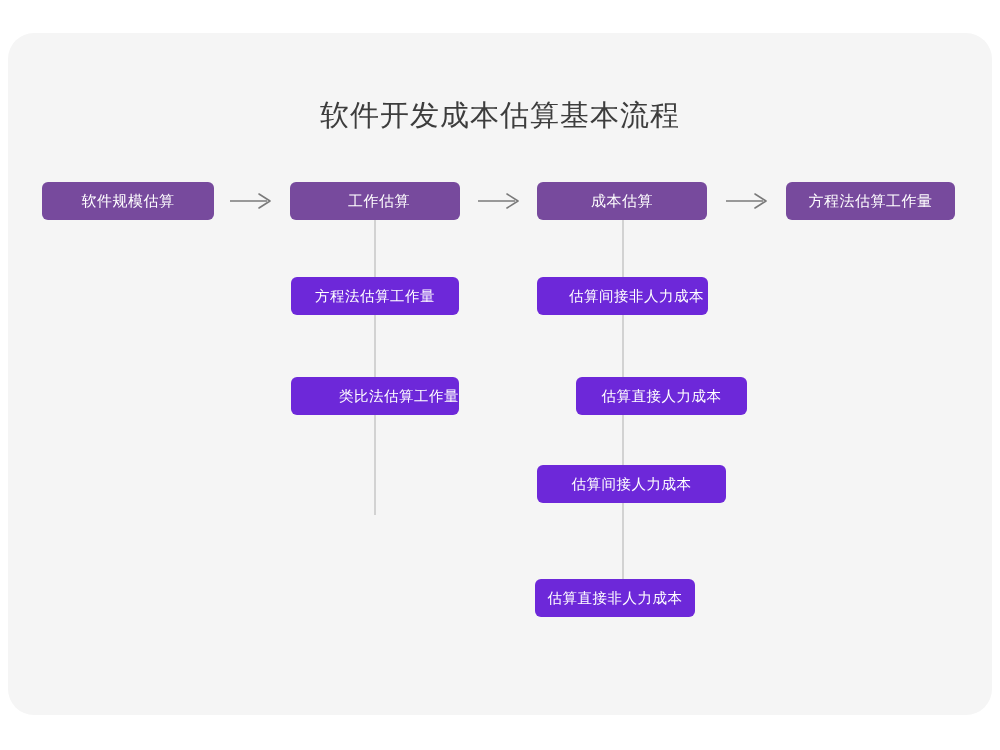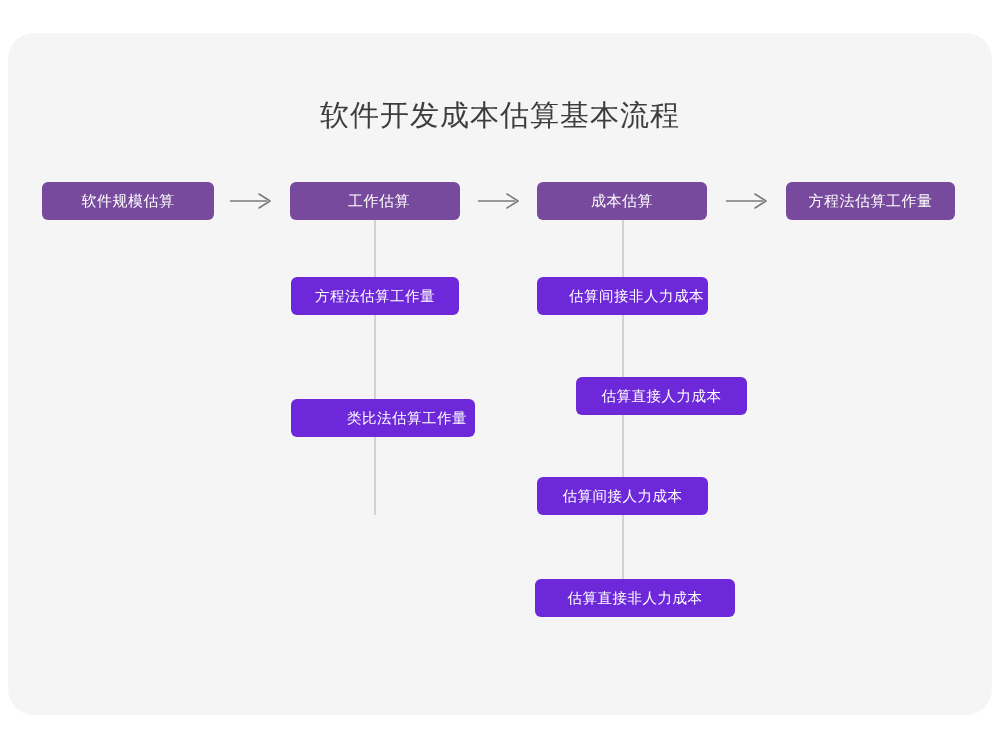--- a/index.html
+++ b/index.html
@@ -92,28 +92,28 @@
   }
 
   
   .p0 { left: 42px;  top: 182px; width: 172px; }
   .p1 { left: 290px; top: 182px; width: 170px; padding-left: 8px; }
   .p2 { left: 537px; top: 182px; width: 170px; }
   .p3 { left: 786px; top: 182px; width: 169px; }
 
   
   .c1a { left: 291px; top: 277px; width: 168px; }
-  .c1b { left: 291px; top: 399px; width: 184px; padding-left: 48px; }
+  .c1b { left: 291px; top: 377px; width: 168px; padding-left: 48px; }
   .c1c { left: 291px; top: 477px; width: 168px; }
 
   
   .c2a { left: 537px; top: 277px; width: 171px; padding-left: 28px; }
   .c2b { left: 537px; top: 377px; width: 171px; margin-left: 39px; }
-  .c2c { left: 537px; top: 477px; width: 171px; }
-  .c2d { left: 535px; top: 579px; width: 200px; }
+  .c2c { left: 537px; top: 465px; width: 189px; }
+  .c2d { left: 535px; top: 579px; width: 160px; }
 
   
   .a0 { left: 229px; top: 190px; }
   .a1 { left: 477px; top: 190px; }
   .a2 { left: 725px; top: 190px; }
 </style>
 </head>
 <body>
 
 <div id="canvas">

